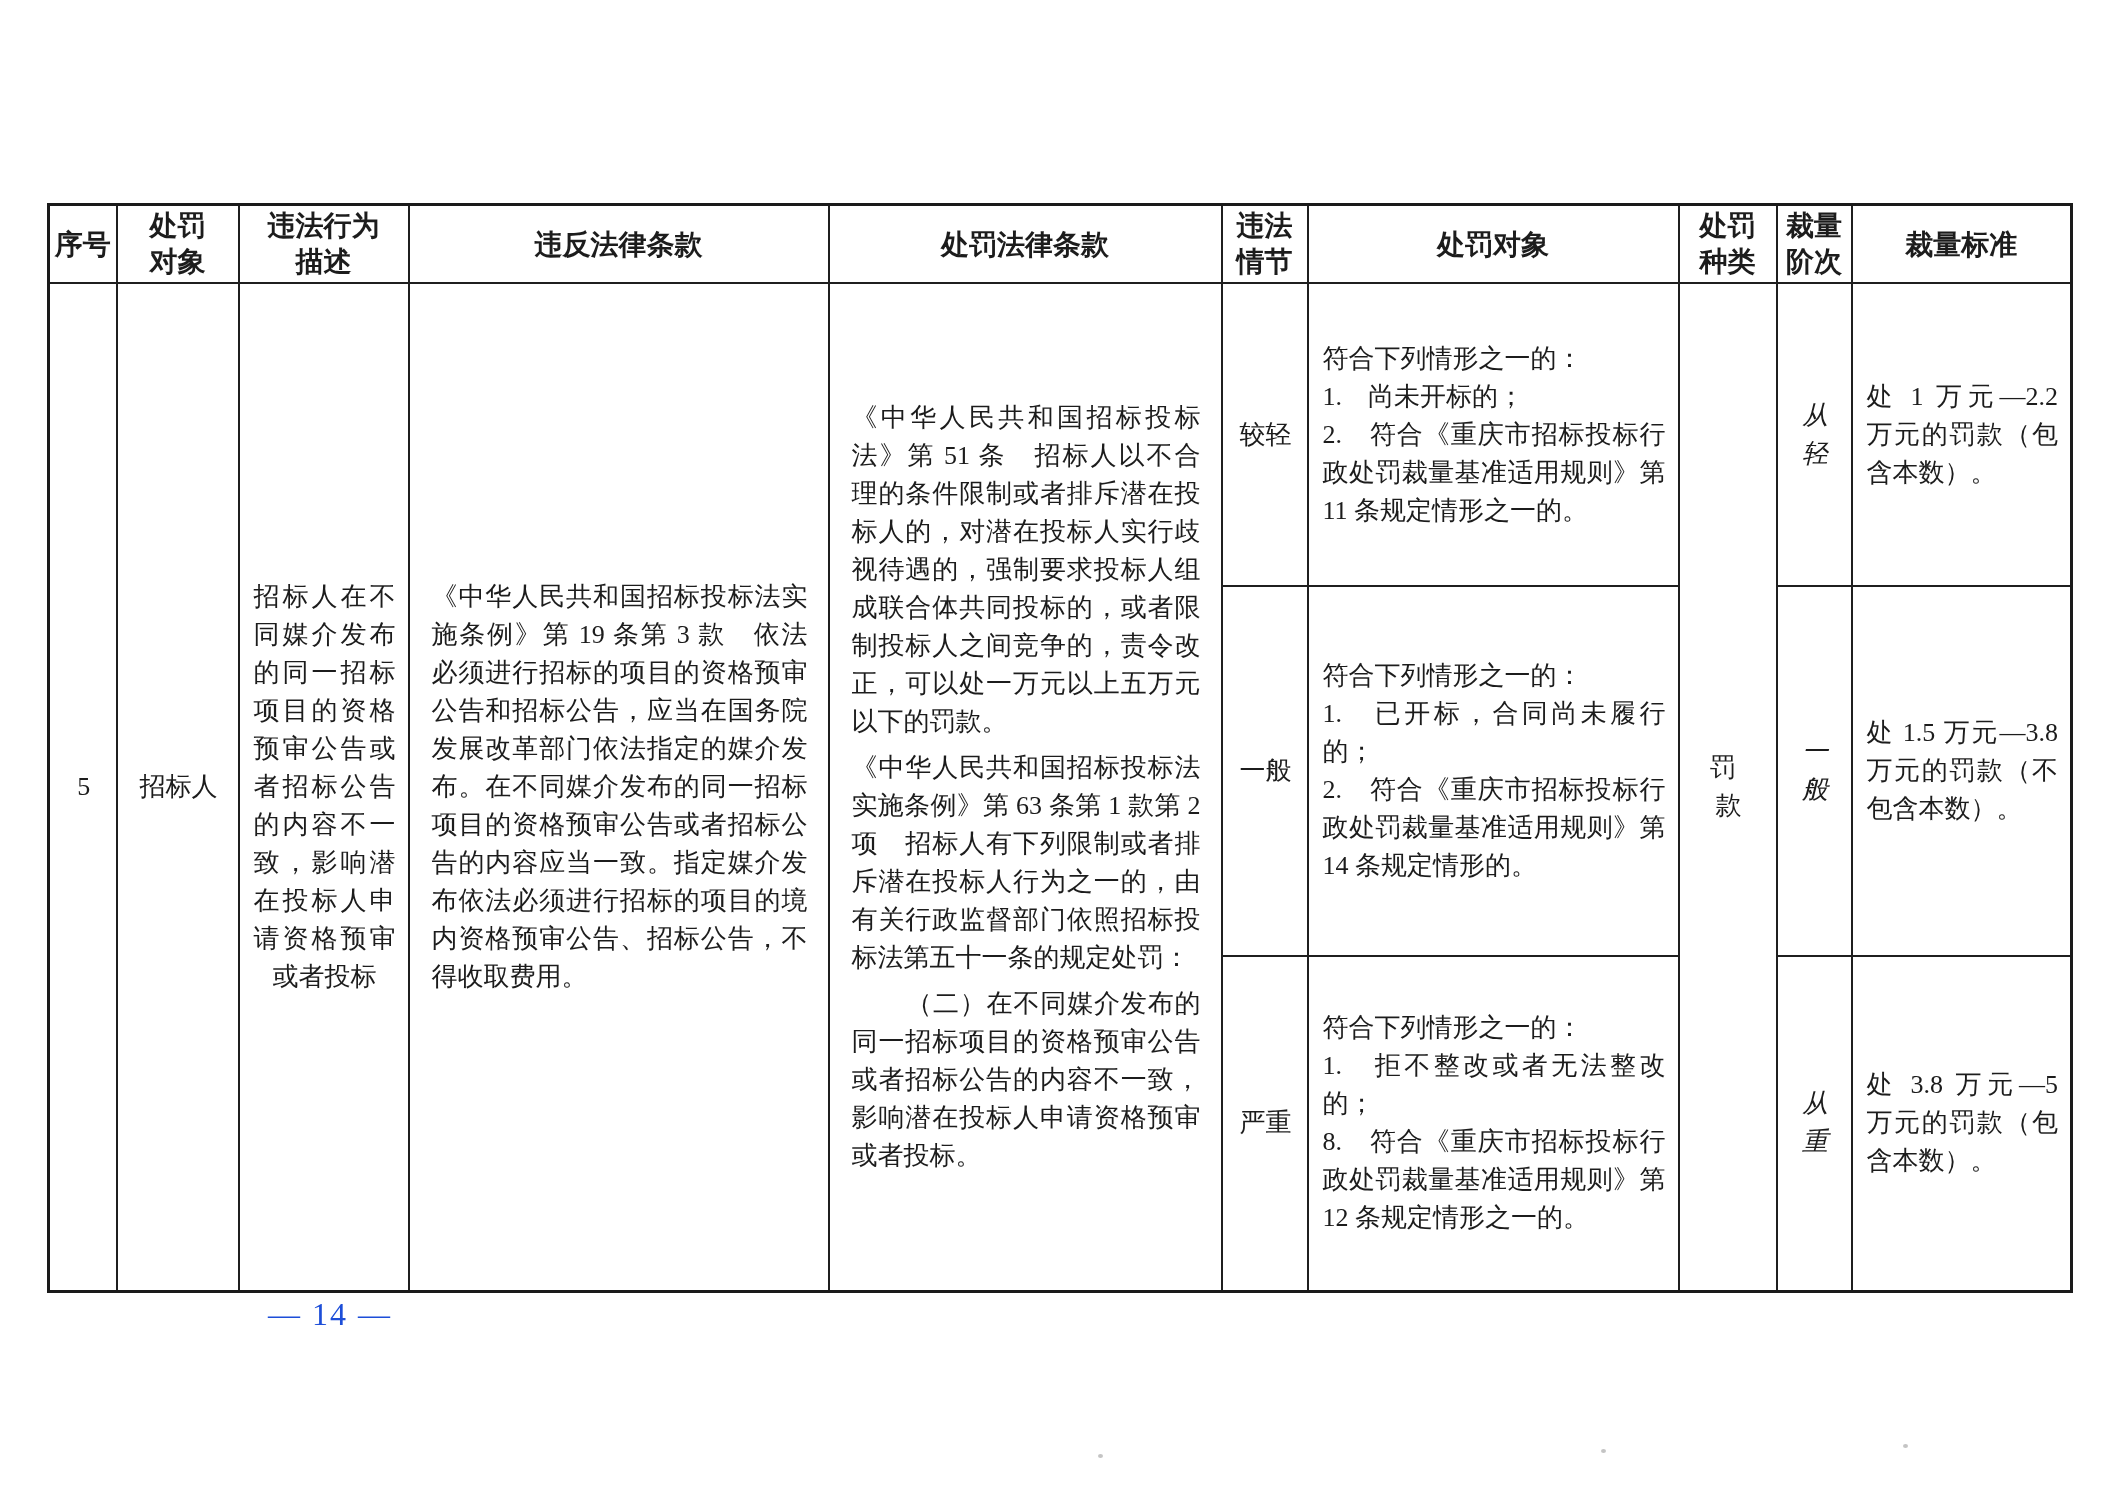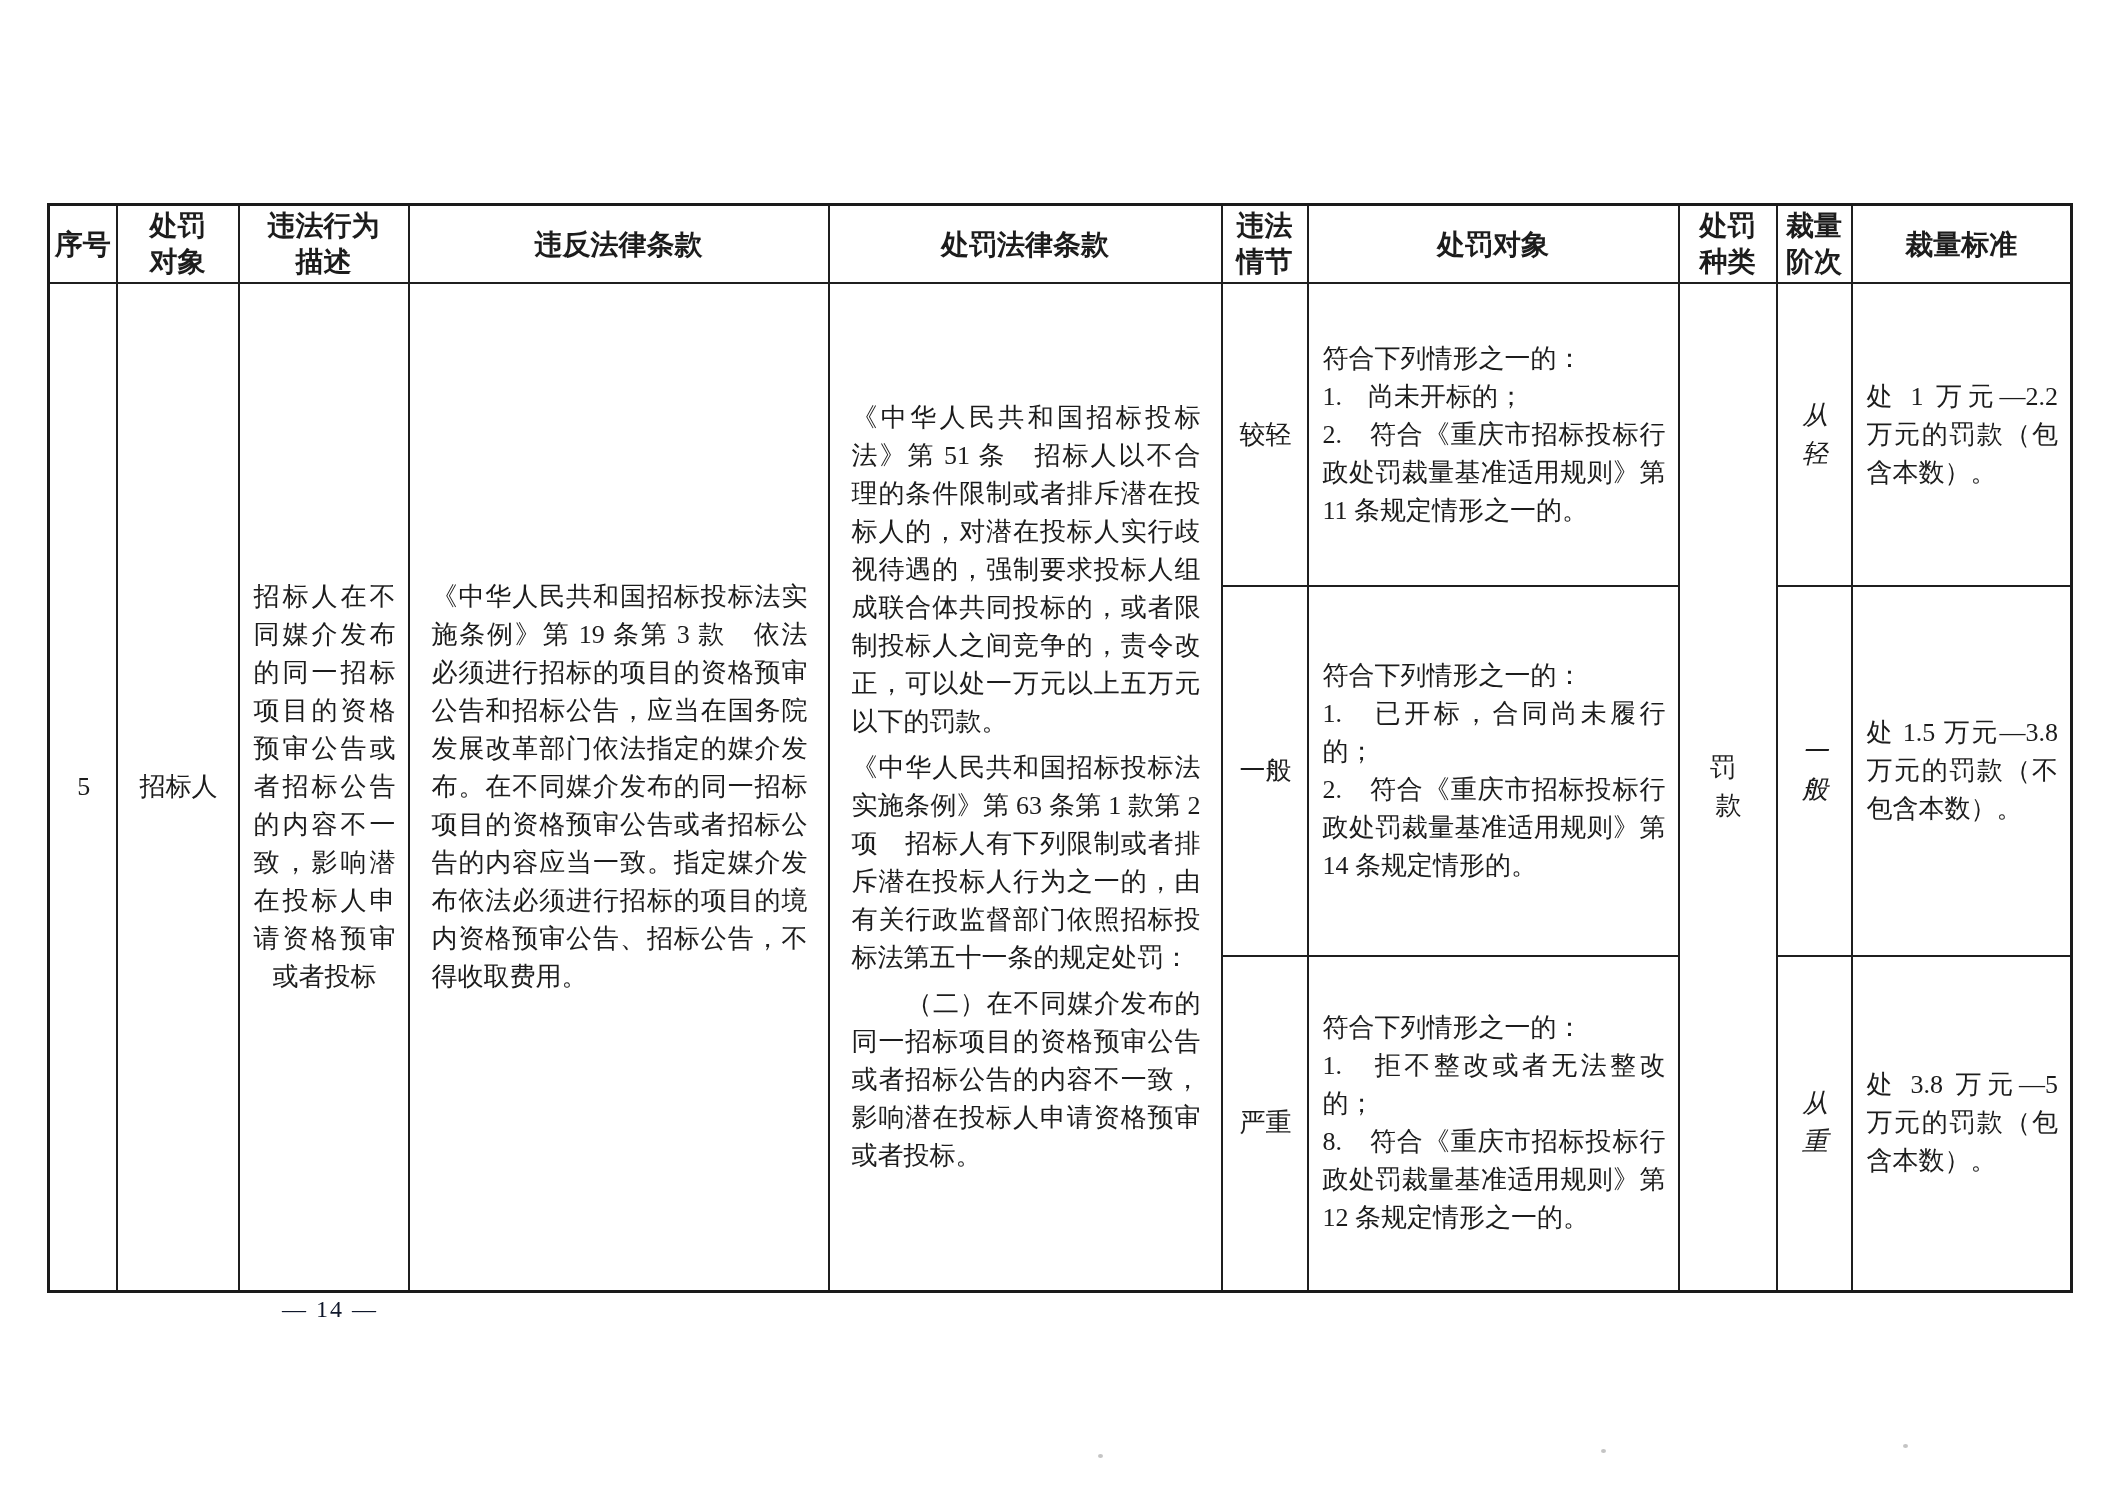--- a/index.html
+++ b/index.html
@@ -66,23 +66,23 @@
   .cell-standard{
     text-align:justify;
     padding:10px 13px;
     line-height:44px;
   }
   .pageno{
     position:absolute;
     left:250px;top:1296px;
     width:160px;
     text-align:center;
-    font-size:24px;
+    font-size:32px;
     letter-spacing:2px;
-    color:#0f172a;
+    color:#1d4ed8;
   }
   .speck{position:absolute;width:5px;height:4px;background:#c4c4c4;border-radius:50%;}
   .sp1{left:1098px;top:1454px;}
   .sp2{left:1601px;top:1449px;}
   .sp3{left:1903px;top:1444px;}
 </style>
 </head>
 <body>
 
 <div class="page">

